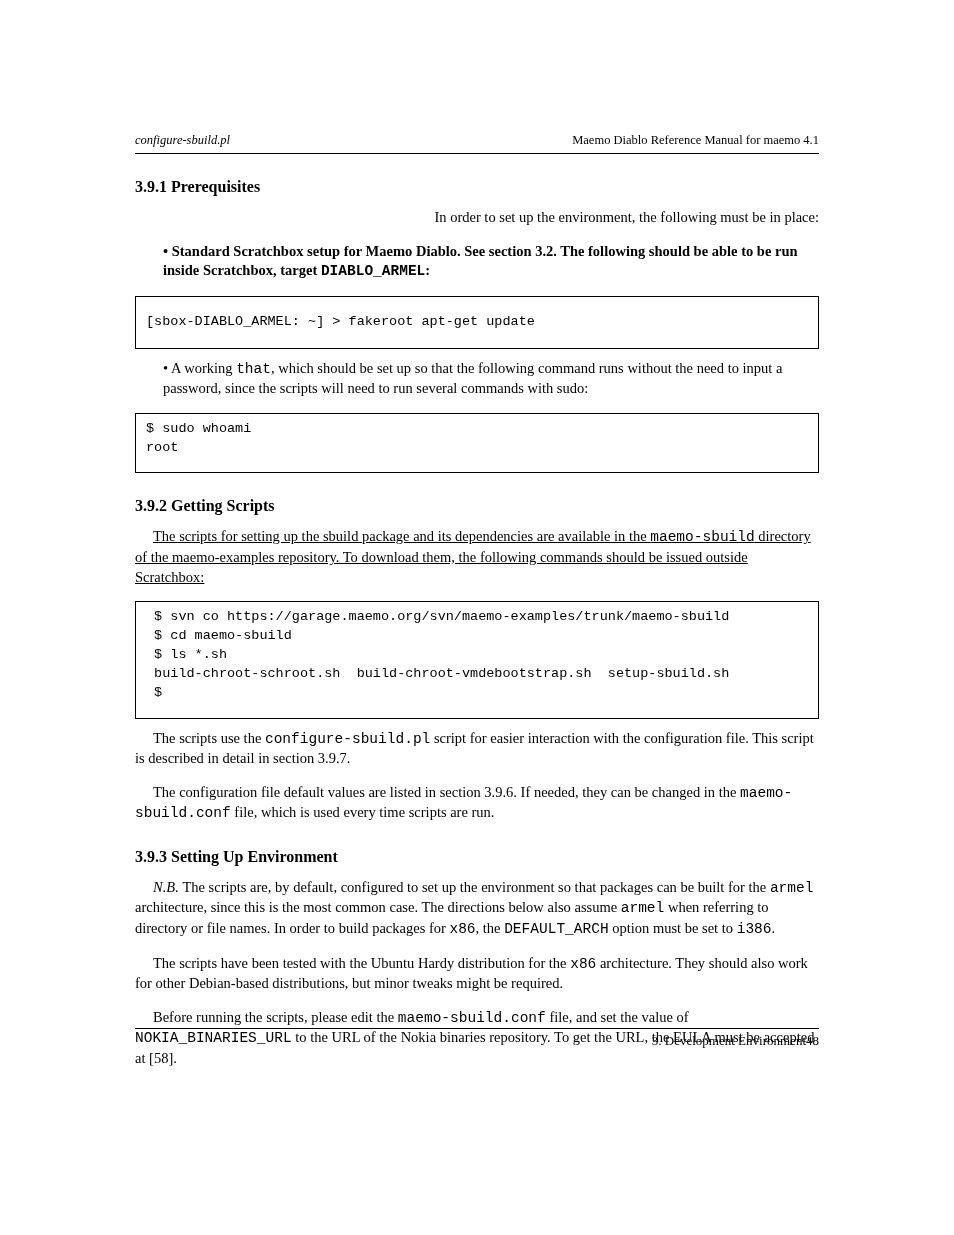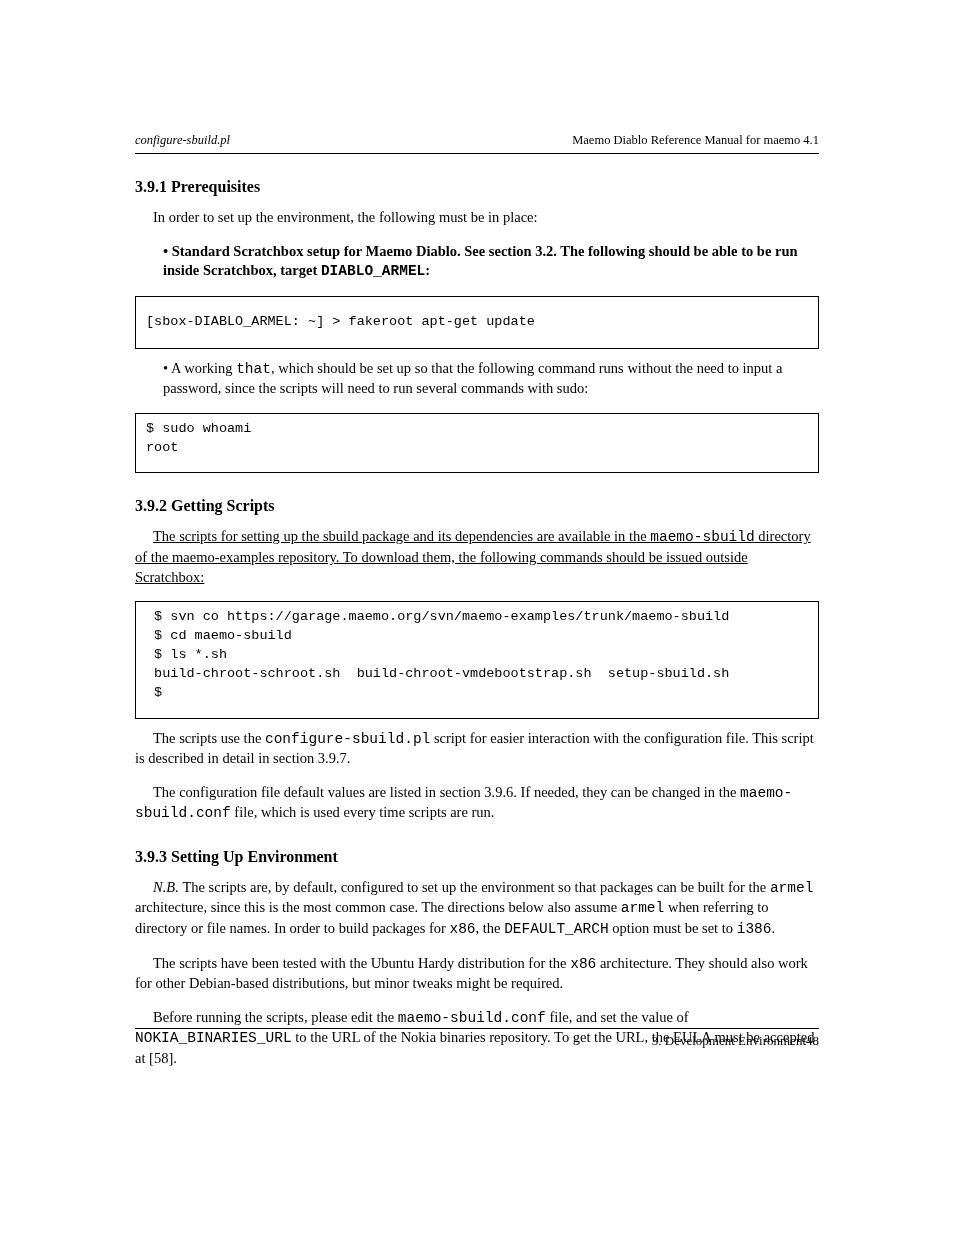--- a/index.html
+++ b/index.html
@@ -84,21 +84,21 @@
 
 <div class="page">
   <div class="header-line">
     <span class="left">configure-sbuild.pl</span>
     <span>Maemo Diablo Reference Manual for maemo 4.1</span>
   </div>
   <hr class="hr">
 
   <div class="section-title">3.9.1   Prerequisites</div>
 
-  <p class="para" style="text-indent:18px;">
+  <p class="para" style="text-indent:18px;text-align:right;">
     <span>In order to set up the environment, the following must be in place:</span>
   </p>
 
   <p class="para" style="padding-left:28px;font-weight:bold;">
     <span>• Standard Scratchbox setup for Maemo Diablo. See section 3.2. The following should be able to be run inside Scratchbox, target </span><span class="mono-inline">DIABLO_ARMEL</span><span>:</span>
   </p>
 
   <div class="code-box"><span>[sbox-DIABLO_ARMEL: ~] &gt; fakeroot apt-get update</span></div>
 
   <p class="para" style="padding-left:28px;">

